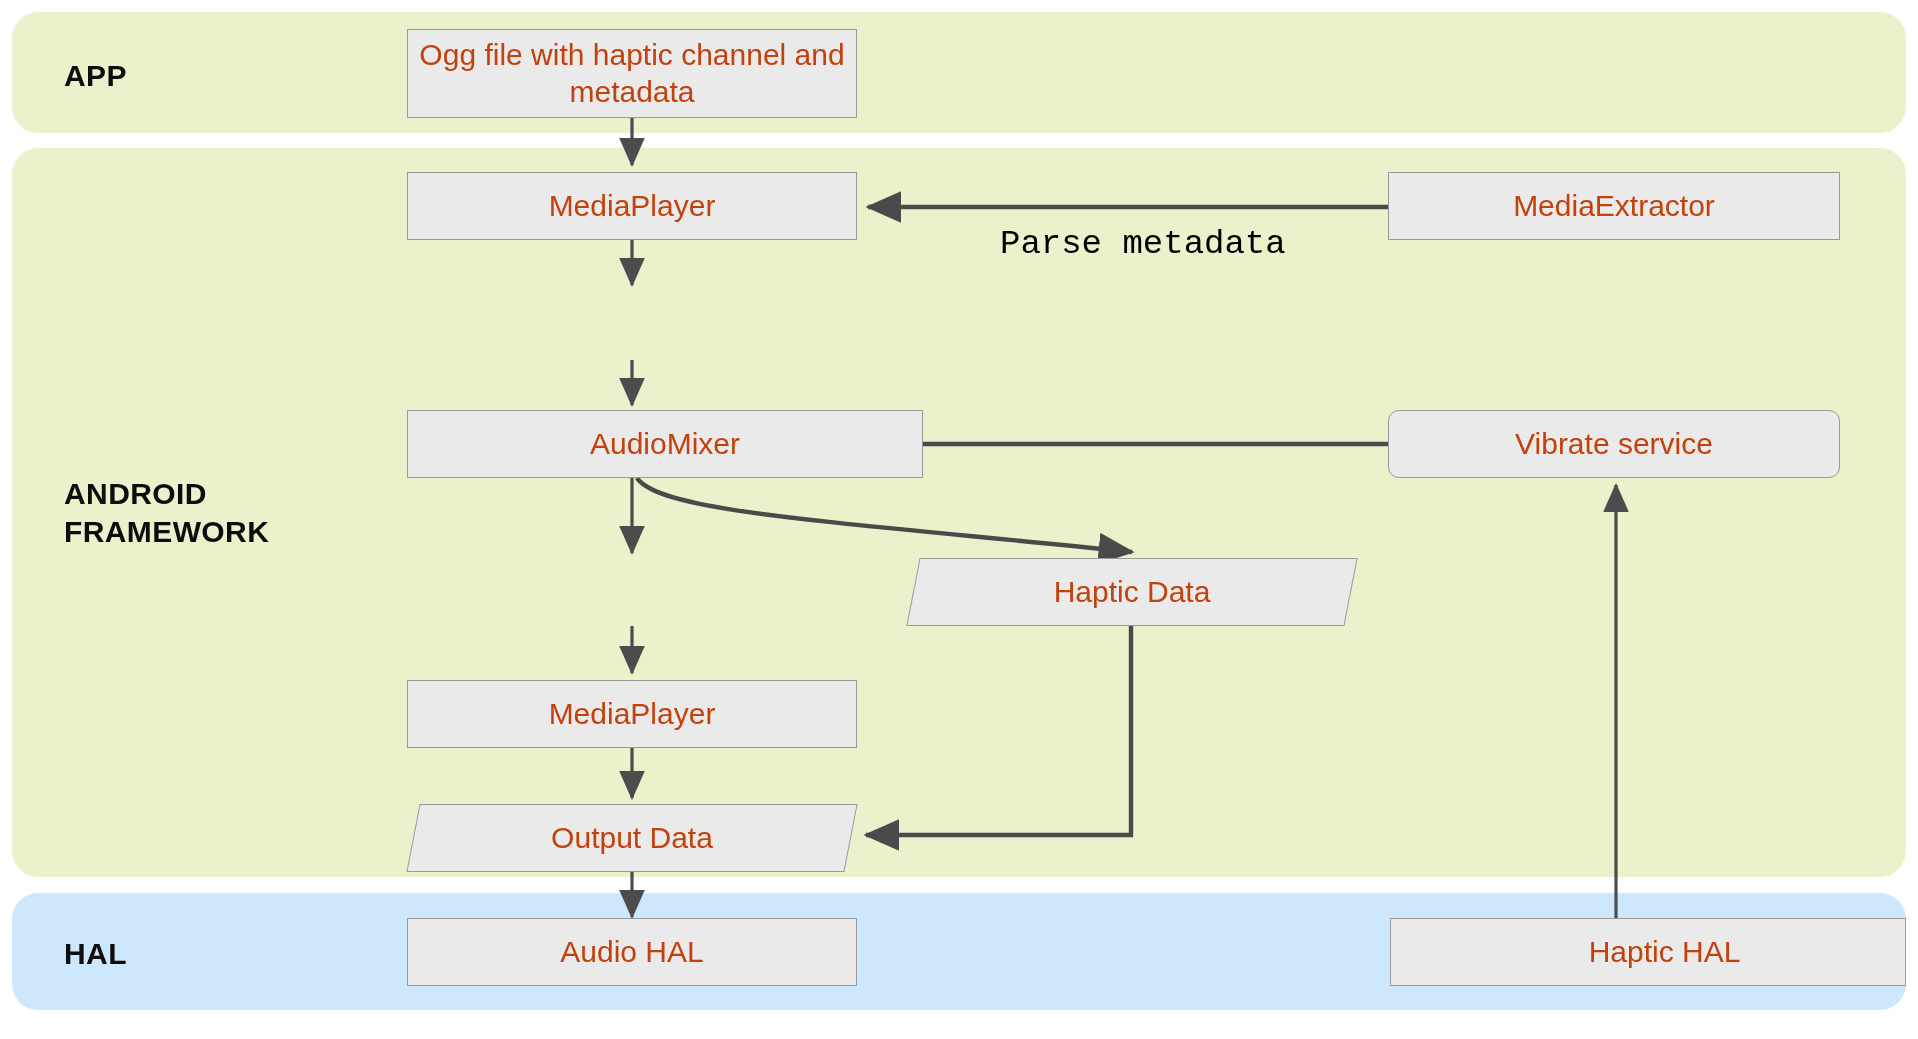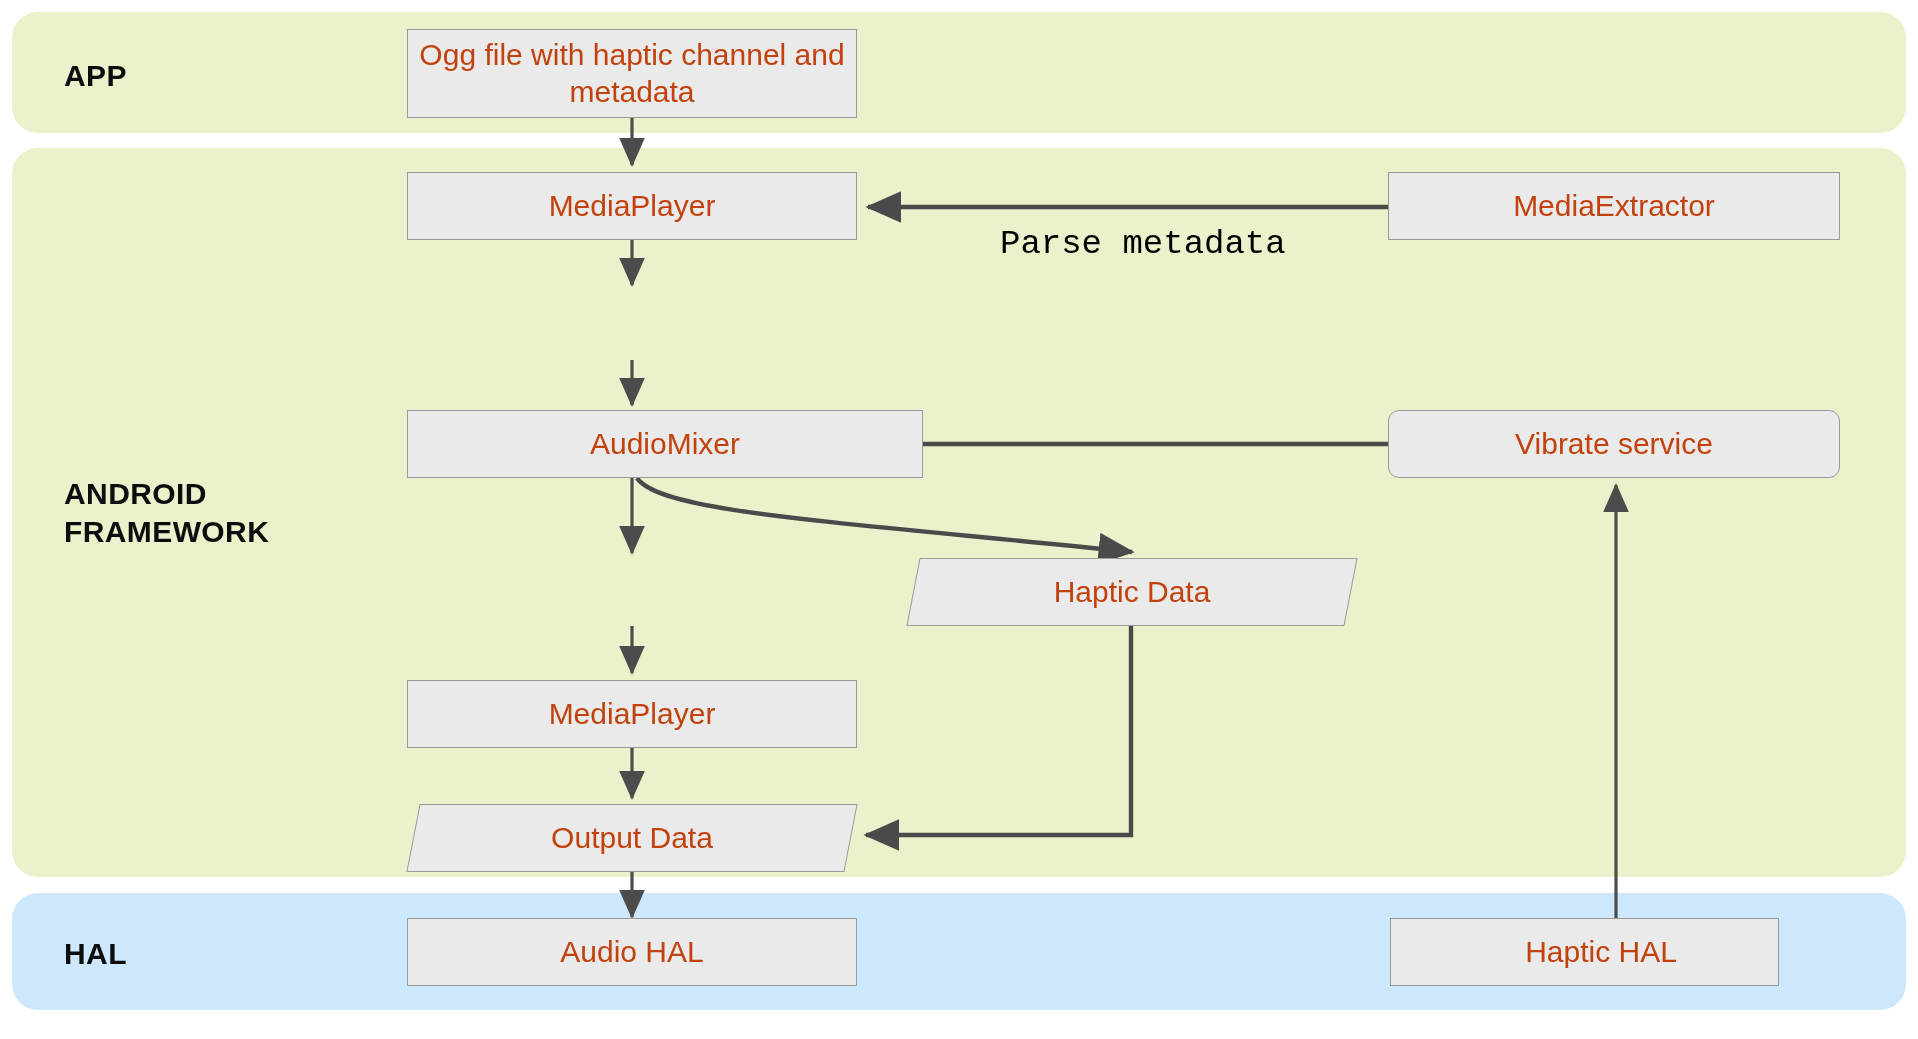--- a/index.html
+++ b/index.html
@@ -107,17 +107,17 @@
 
   <div class="node para" style="left:413px;top:804px;width:438px;height:68px;">
     <span class="pgram"></span>
     <span class="txt">Output Data</span>
   </div>
 
   <div class="node" style="left:407px;top:918px;width:450px;height:68px;">
     <span>Audio HAL</span>
   </div>
 
-  <div class="node" style="left:1390px;top:918px;width:389px;height:68px;padding-left:43px;">
+  <div class="node" style="left:1390px;top:918px;width:516px;height:68px;padding-left:43px;">
     <span>Haptic HAL</span>
   </div>
 
 </div>
 
 </body></html>

